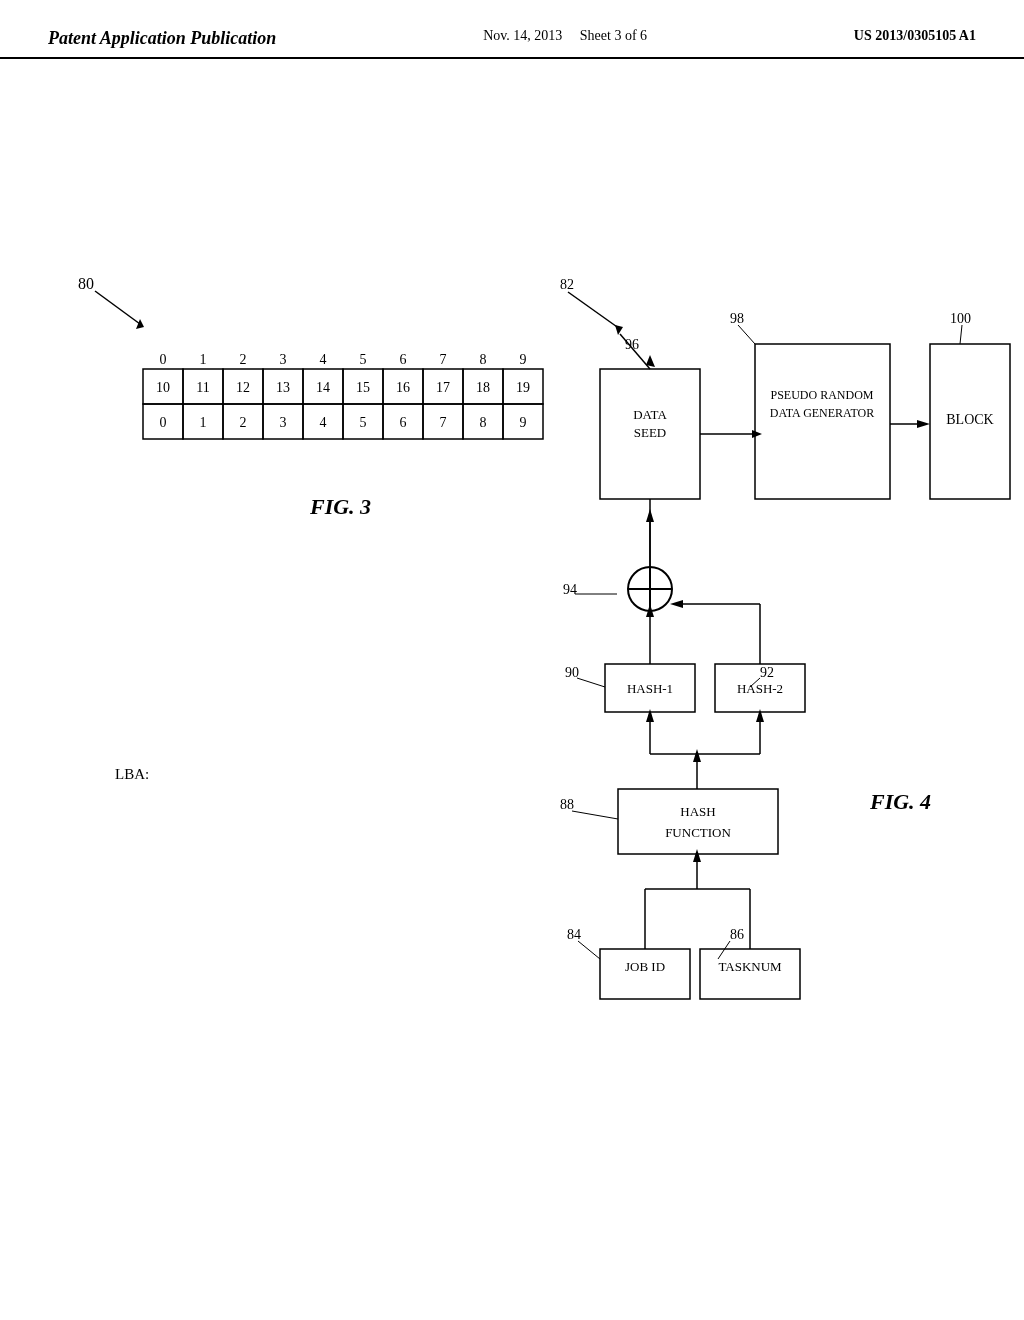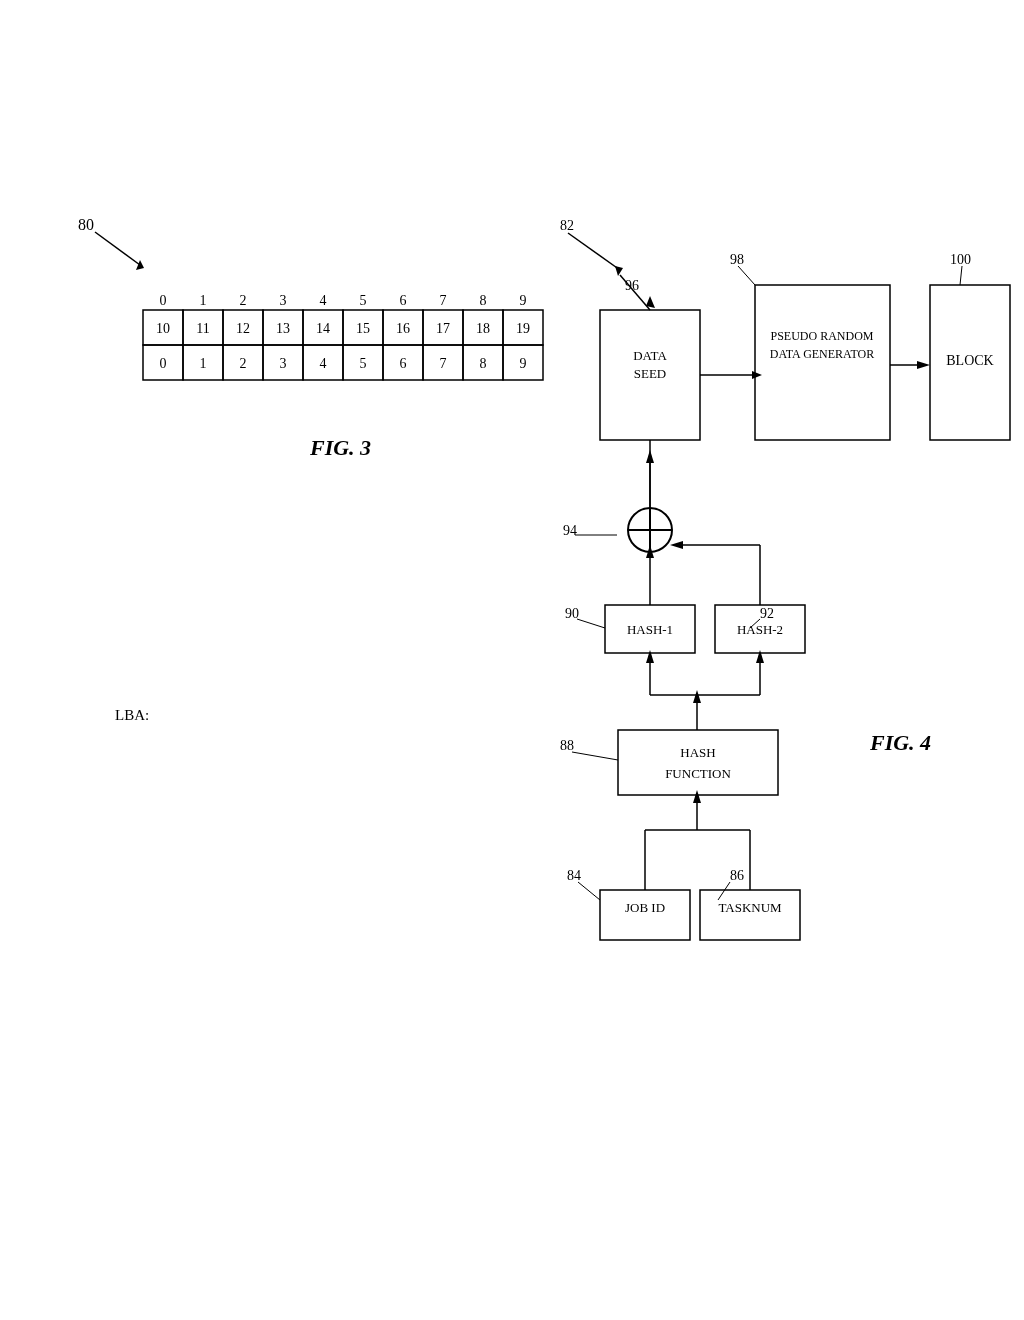--- a/index.html
+++ b/index.html
@@ -54,20 +54,28 @@
 
     text {
       font-family: 'Times New Roman', Times, serif;
     }
   </style>
 </head>
 <body>
 
 <div>
 
+  <div class="header">
+    <div class="header-left">Patent Application Publication</div>
+    <div class="header-center">
+      <span>Nov. 14, 2013</span>&nbsp;&nbsp;&nbsp;&nbsp;
+      <span>Sheet 3 of 6</span>
+    </div>
+    <div class="header-right">US 2013/0305105 A1</div>
+  </div>
 
   <div class="diagram-area">
     <svg class="diagram-svg" viewBox="0 0 1024 1220" xmlns="http://www.w3.org/2000/svg">
 
       <text x="78" y="230" font-size="16">80</text>
       <line x1="95" y1="232" x2="140" y2="265" stroke="#000" stroke-width="1.5"></line>
       <polygon points="140,260 136,270 144,268" fill="#000"></polygon>
 
       <text x="115" y="720" font-size="15">LBA:</text>
 

